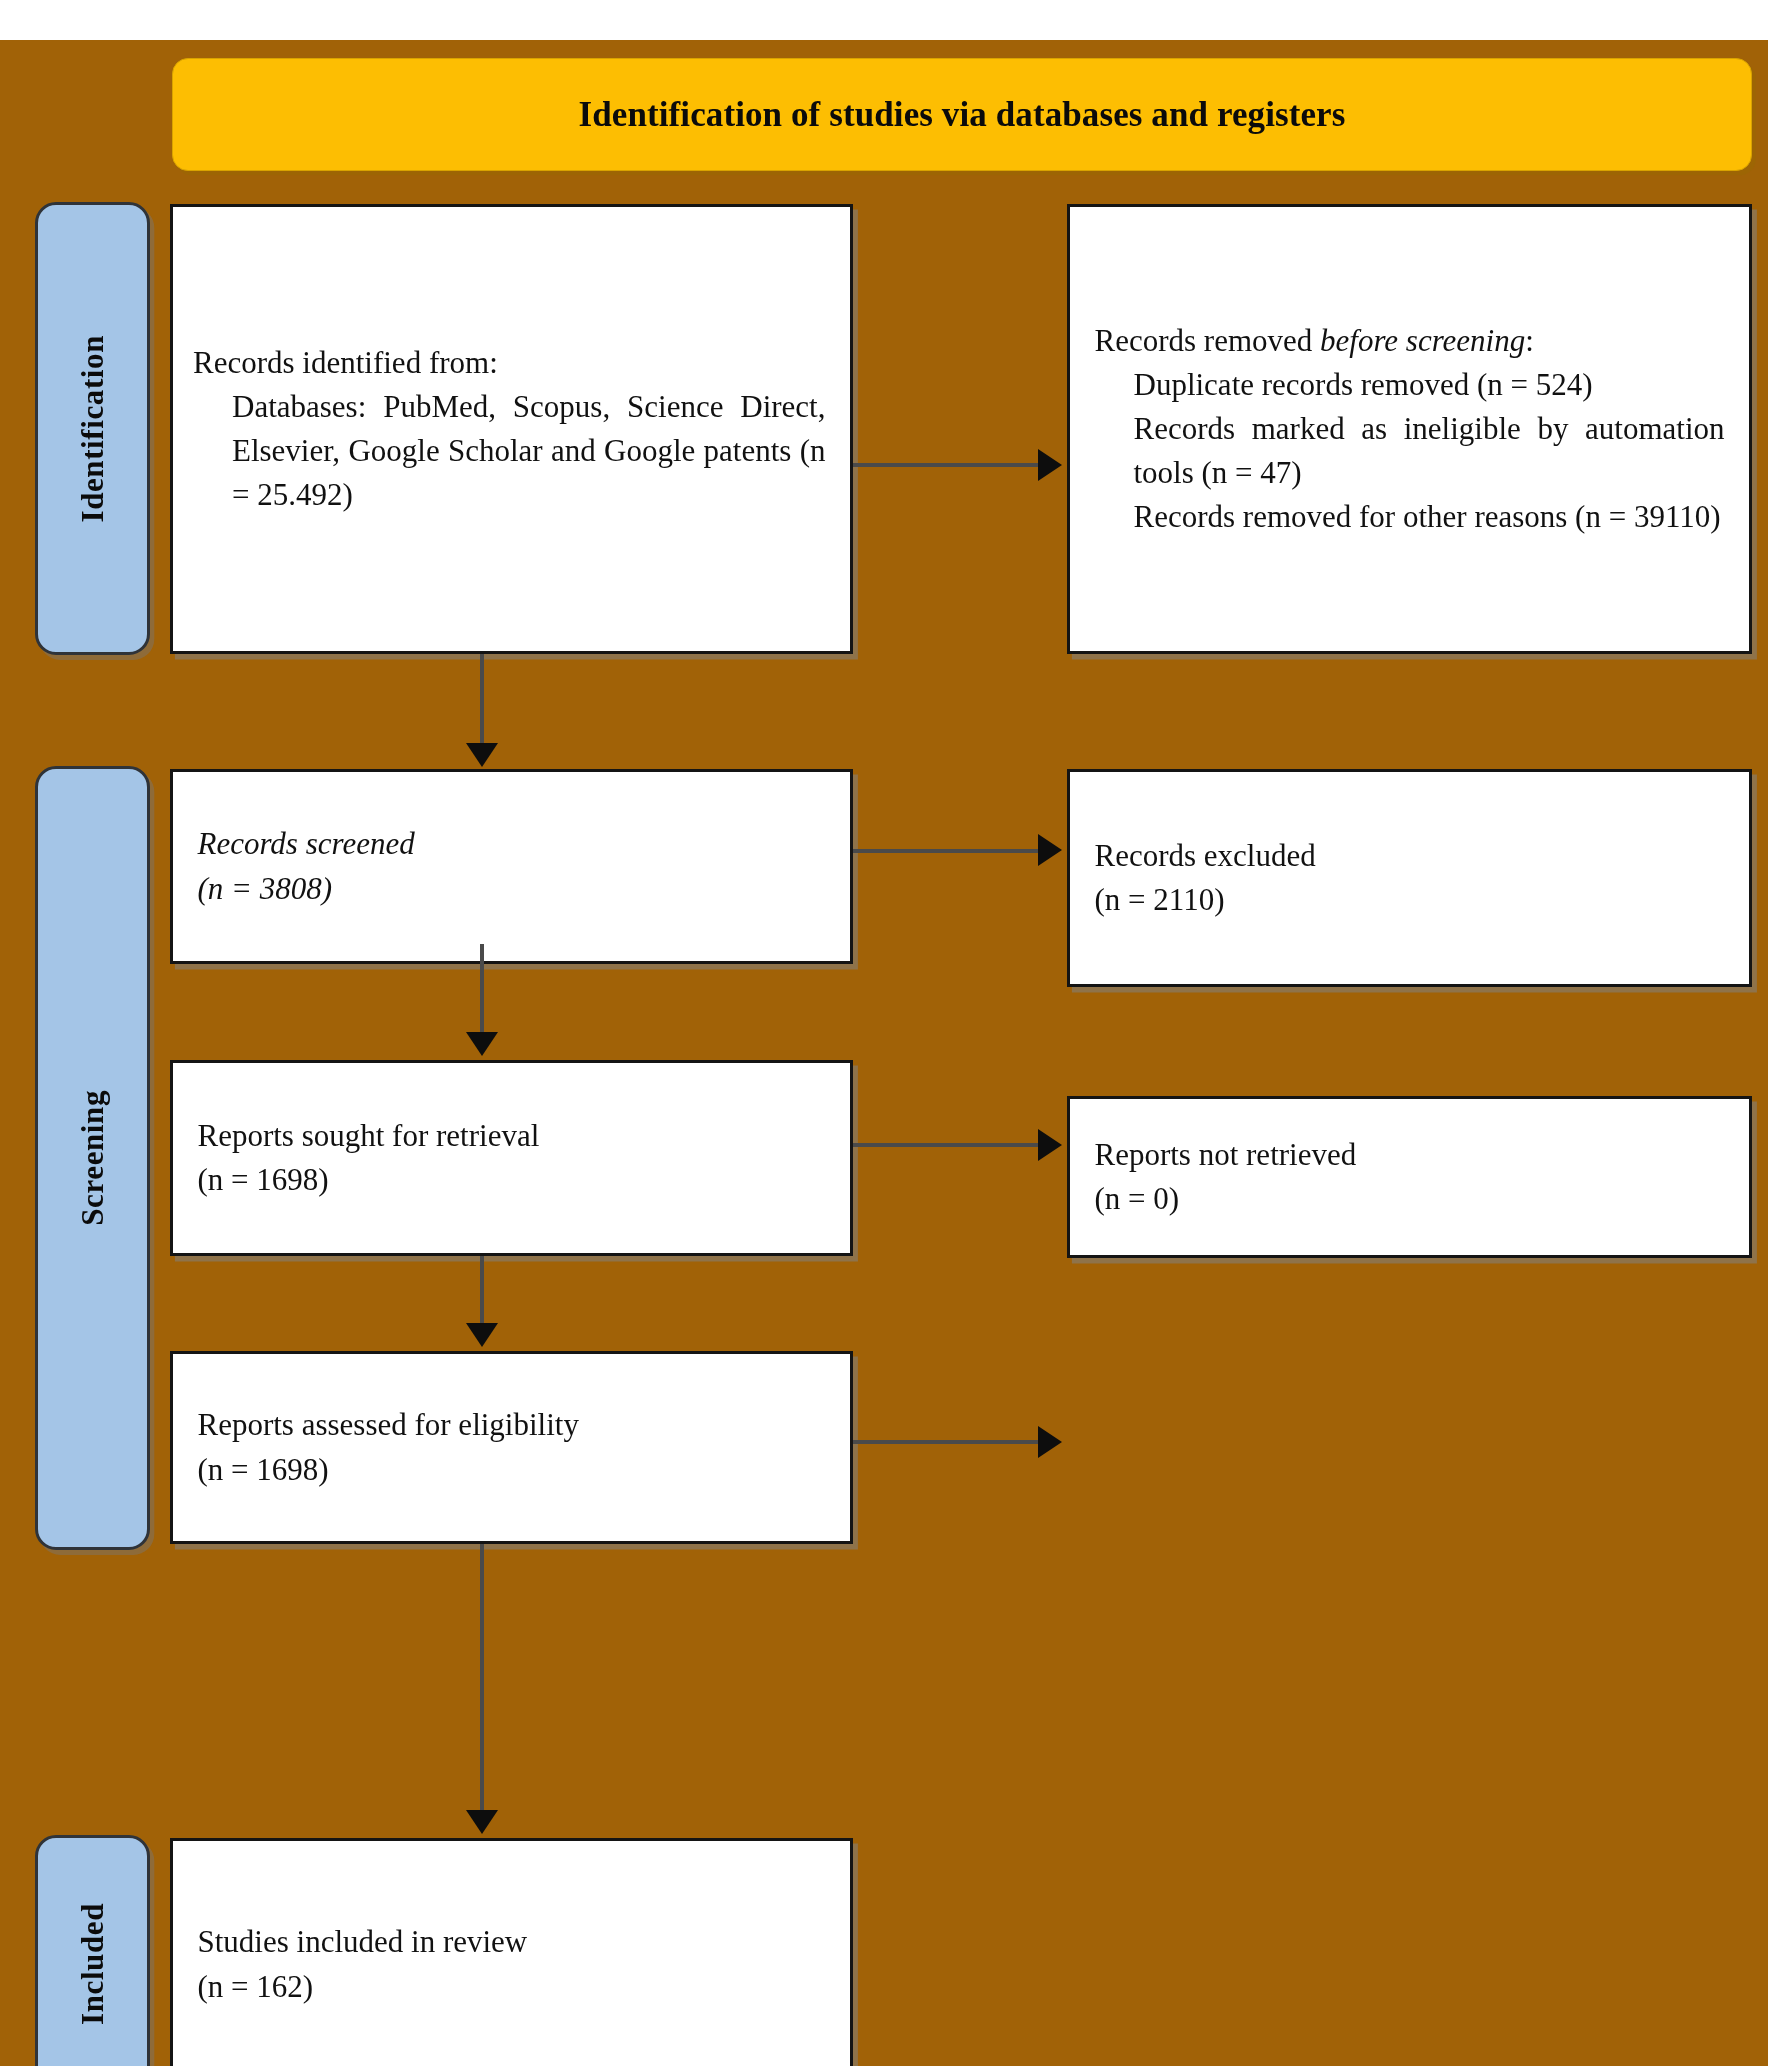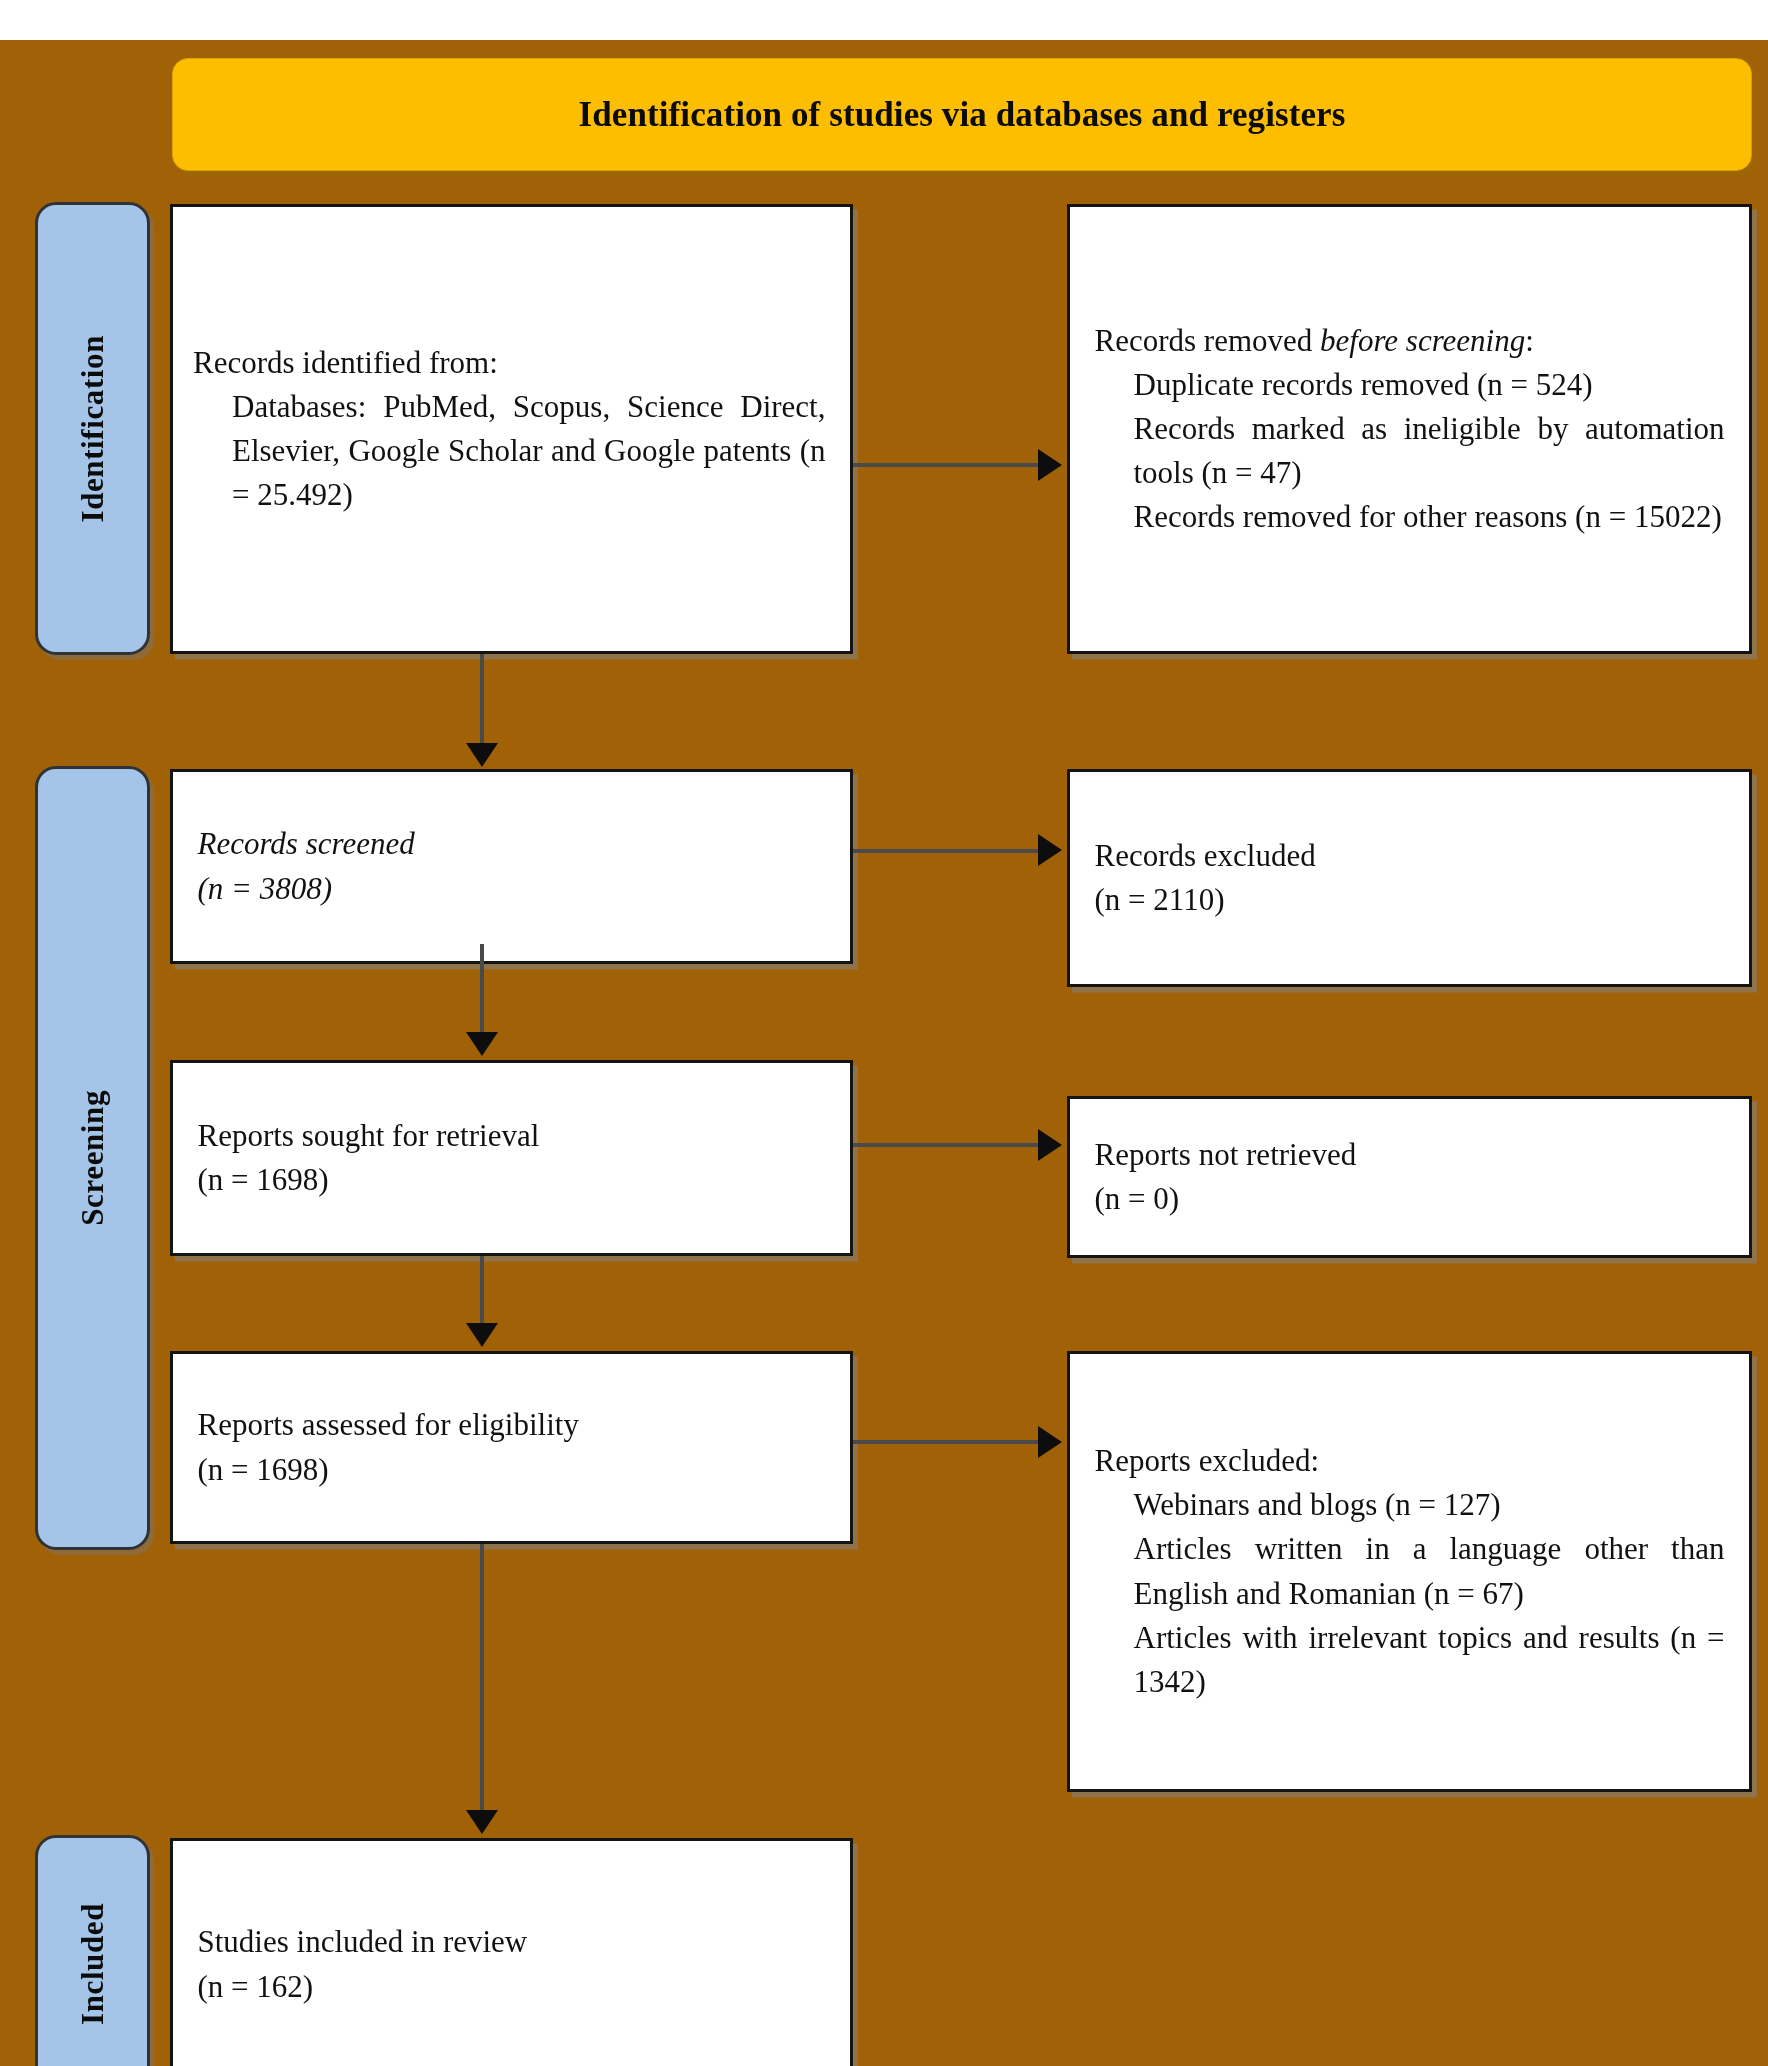--- a/index.html
+++ b/index.html
@@ -151,21 +151,21 @@
 
   <div class="box col-left b-identified">
     <p class="plain">Records identified from:</p>
     <p class="hang">Databases: PubMed, Scopus, Science Direct, Elsevier, Google Scholar and Google patents (n = 25.492)</p>
   </div>
 
   <div class="box col-right b-removed">
     <p class="plain"><span>Records removed </span><span class="ital">before screening</span><span>:</span></p>
     <p class="hang">Duplicate records removed (n = 524)</p>
     <p class="hang">Records marked as ineligible by automation tools (n = 47)</p>
-    <p class="hang">Records removed for other reasons (n = 15022)</p>
+    <p class="hang">Records removed for other reasons (n = 39110)</p>
   </div>
 
   <div class="box col-left b-screened">
     <p class="plain">Records screened</p>
     <p class="plain">(n = 3808)</p>
   </div>
   <div class="box col-right b-excluded">
     <p class="plain">Records excluded</p>
     <p class="plain">(n = 2110)</p>
   </div>
@@ -176,26 +176,20 @@
   </div>
   <div class="box col-right b-notretrieved">
     <p class="plain">Reports not retrieved</p>
     <p class="plain">(n = 0)</p>
   </div>
 
   <div class="box col-left b-assessed">
     <p class="plain">Reports assessed for eligibility</p>
     <p class="plain">(n = 1698)</p>
   </div>
-  <div class="box col-right b-repexcluded">
-    <p class="plain">Reports excluded:</p>
-    <p class="hang">Webinars and blogs (n = 127)</p>
-    <p class="hang">Articles written in a language other than English and Romanian (n = 67)</p>
-    <p class="hang">Articles with irrelevant topics and results (n = 1342)</p>
-  </div>
 
   <div class="box col-left b-included">
     <p class="plain">Studies included in review</p>
     <p class="plain">(n = 162)</p>
   </div>
 
   <div class="v-line" style="left:480px; top:614px; height:92px;"></div>
   <div class="v-head" style="left:466px; top:703px;"></div>
 
   <div class="v-line" style="left:480px; top:904px; height:91px;"></div>

